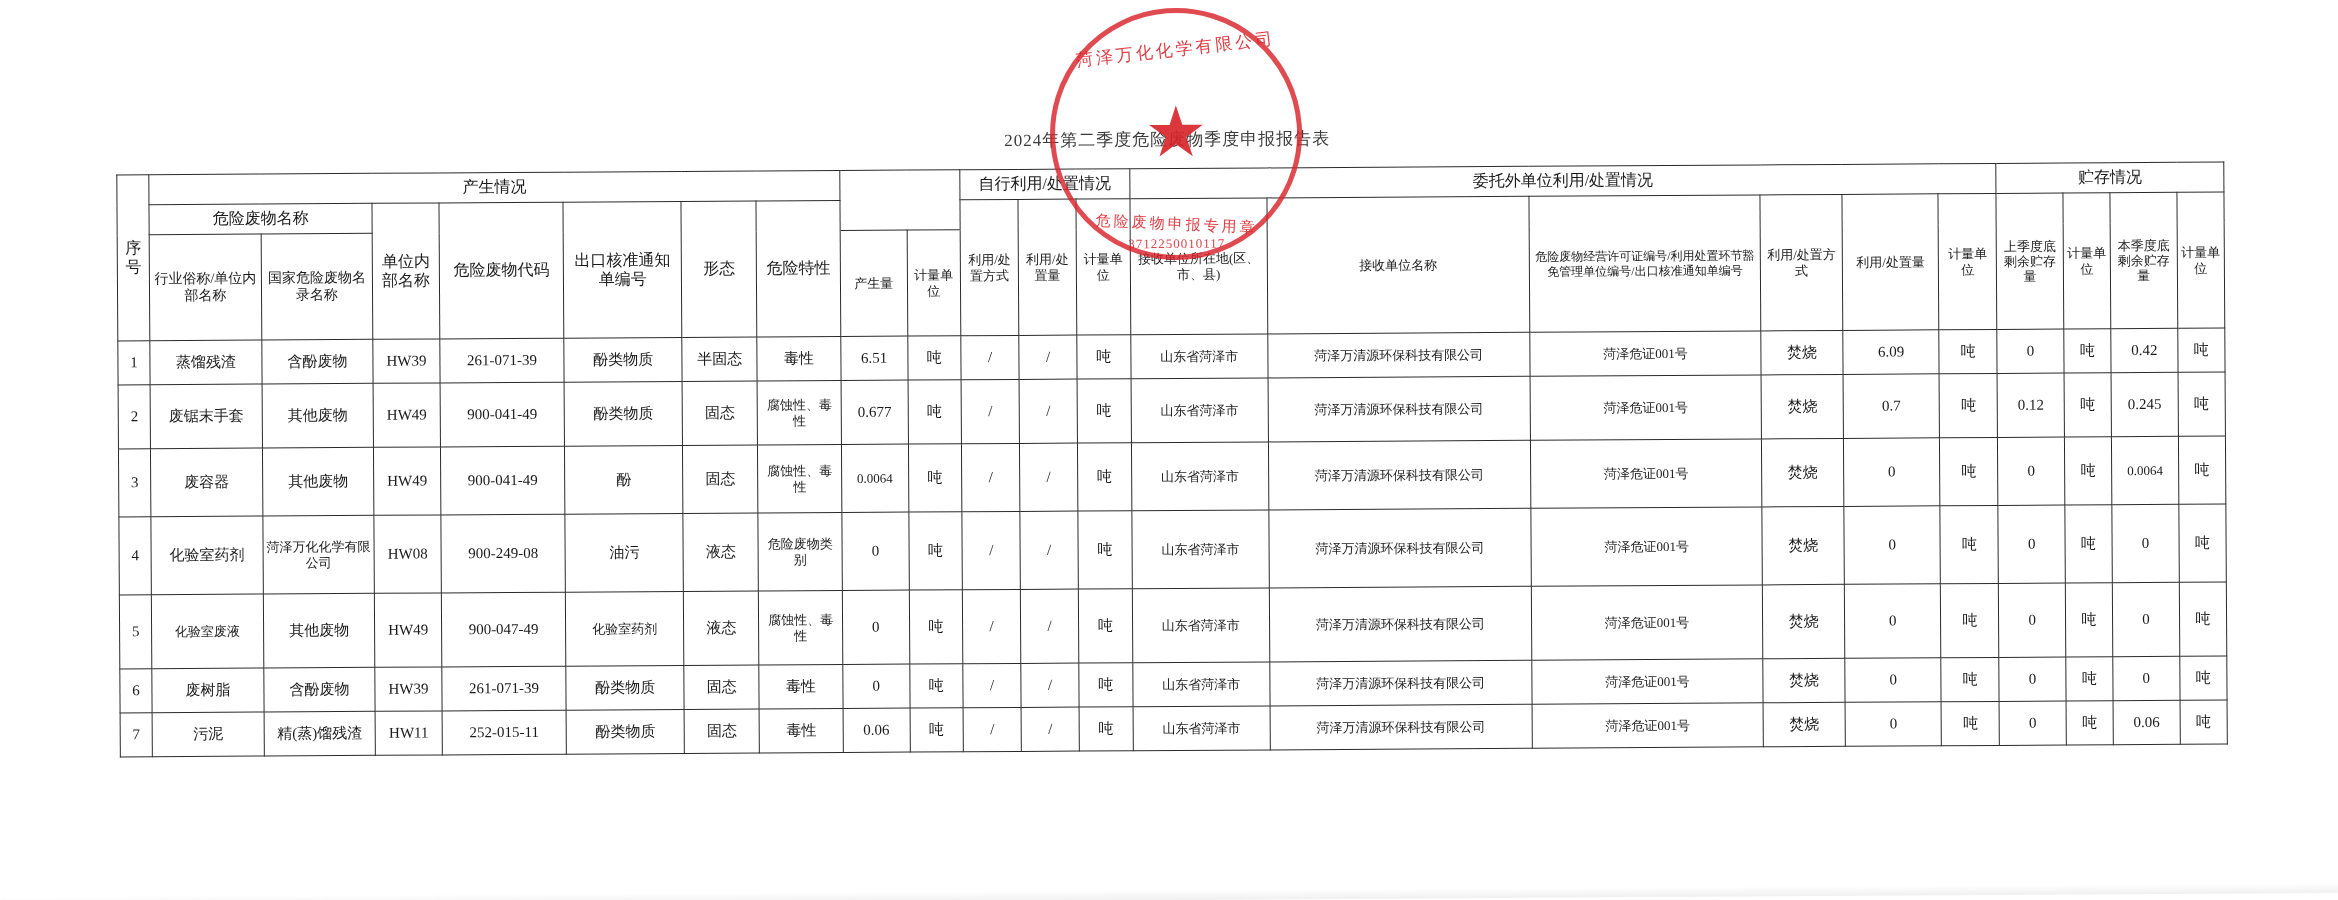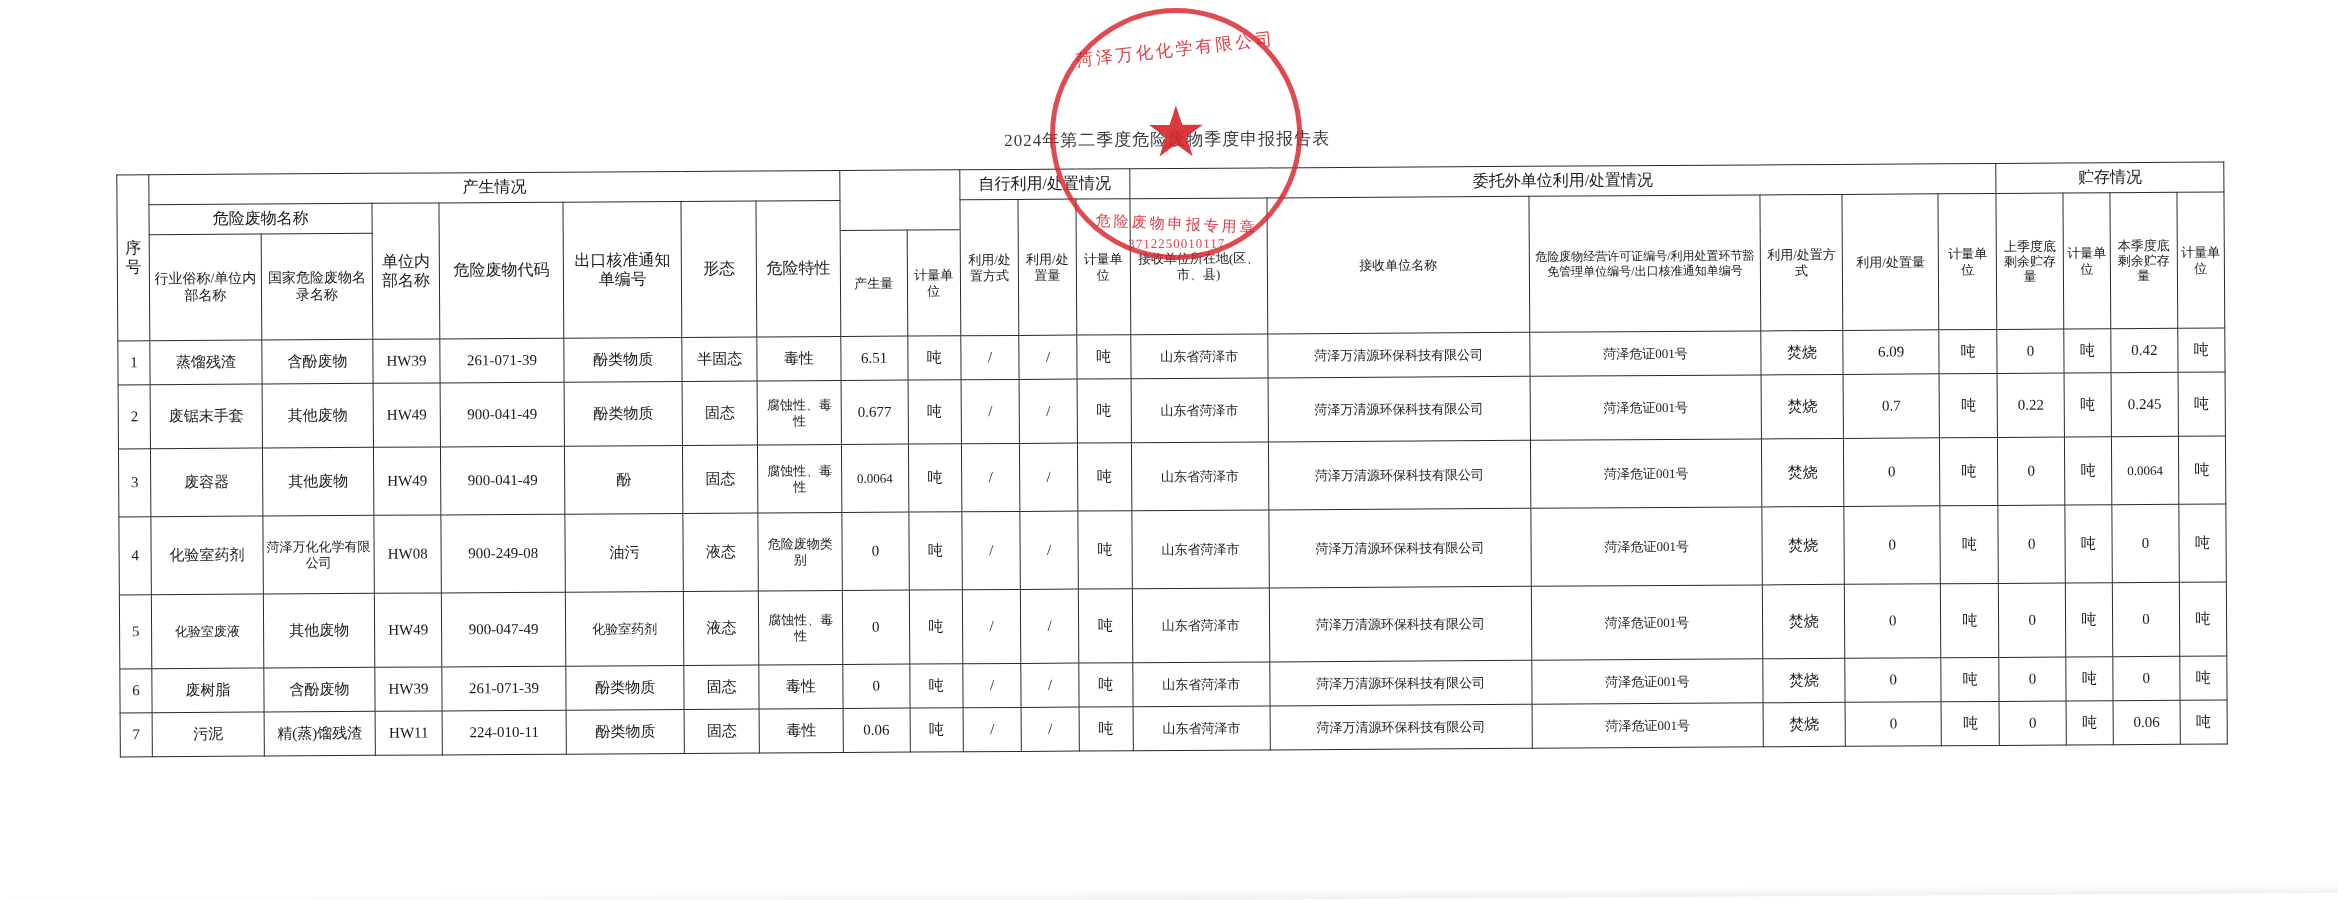--- a/index.html
+++ b/index.html
@@ -235,21 +235,21 @@
         <td>吨</td>
         <td>/</td>
         <td>/</td>
         <td>吨</td>
         <td class="small">山东省菏泽市</td>
         <td class="small">菏泽万清源环保科技有限公司</td>
         <td class="small">菏泽危证001号</td>
         <td>焚烧</td>
         <td>0.7</td>
         <td>吨</td>
-        <td>0.22</td>
+        <td>0.12</td>
         <td>吨</td>
         <td>0.245</td>
         <td>吨</td>
       </tr>
 
       <tr class="rowcell r3">
         <td>3</td>
         <td>废容器</td>
         <td>其他废物</td>
         <td>HW49</td>
@@ -350,21 +350,21 @@
         <td>吨</td>
         <td>0</td>
         <td>吨</td>
       </tr>
 
       <tr class="rowcell r7">
         <td>7</td>
         <td>污泥</td>
         <td>精(蒸)馏残渣</td>
         <td>HW11</td>
-        <td>224-010-11</td>
+        <td>252-015-11</td>
         <td>酚类物质</td>
         <td>固态</td>
         <td>毒性</td>
         <td>0.06</td>
         <td>吨</td>
         <td>/</td>
         <td>/</td>
         <td>吨</td>
         <td class="small">山东省菏泽市</td>
         <td class="small">菏泽万清源环保科技有限公司</td>

